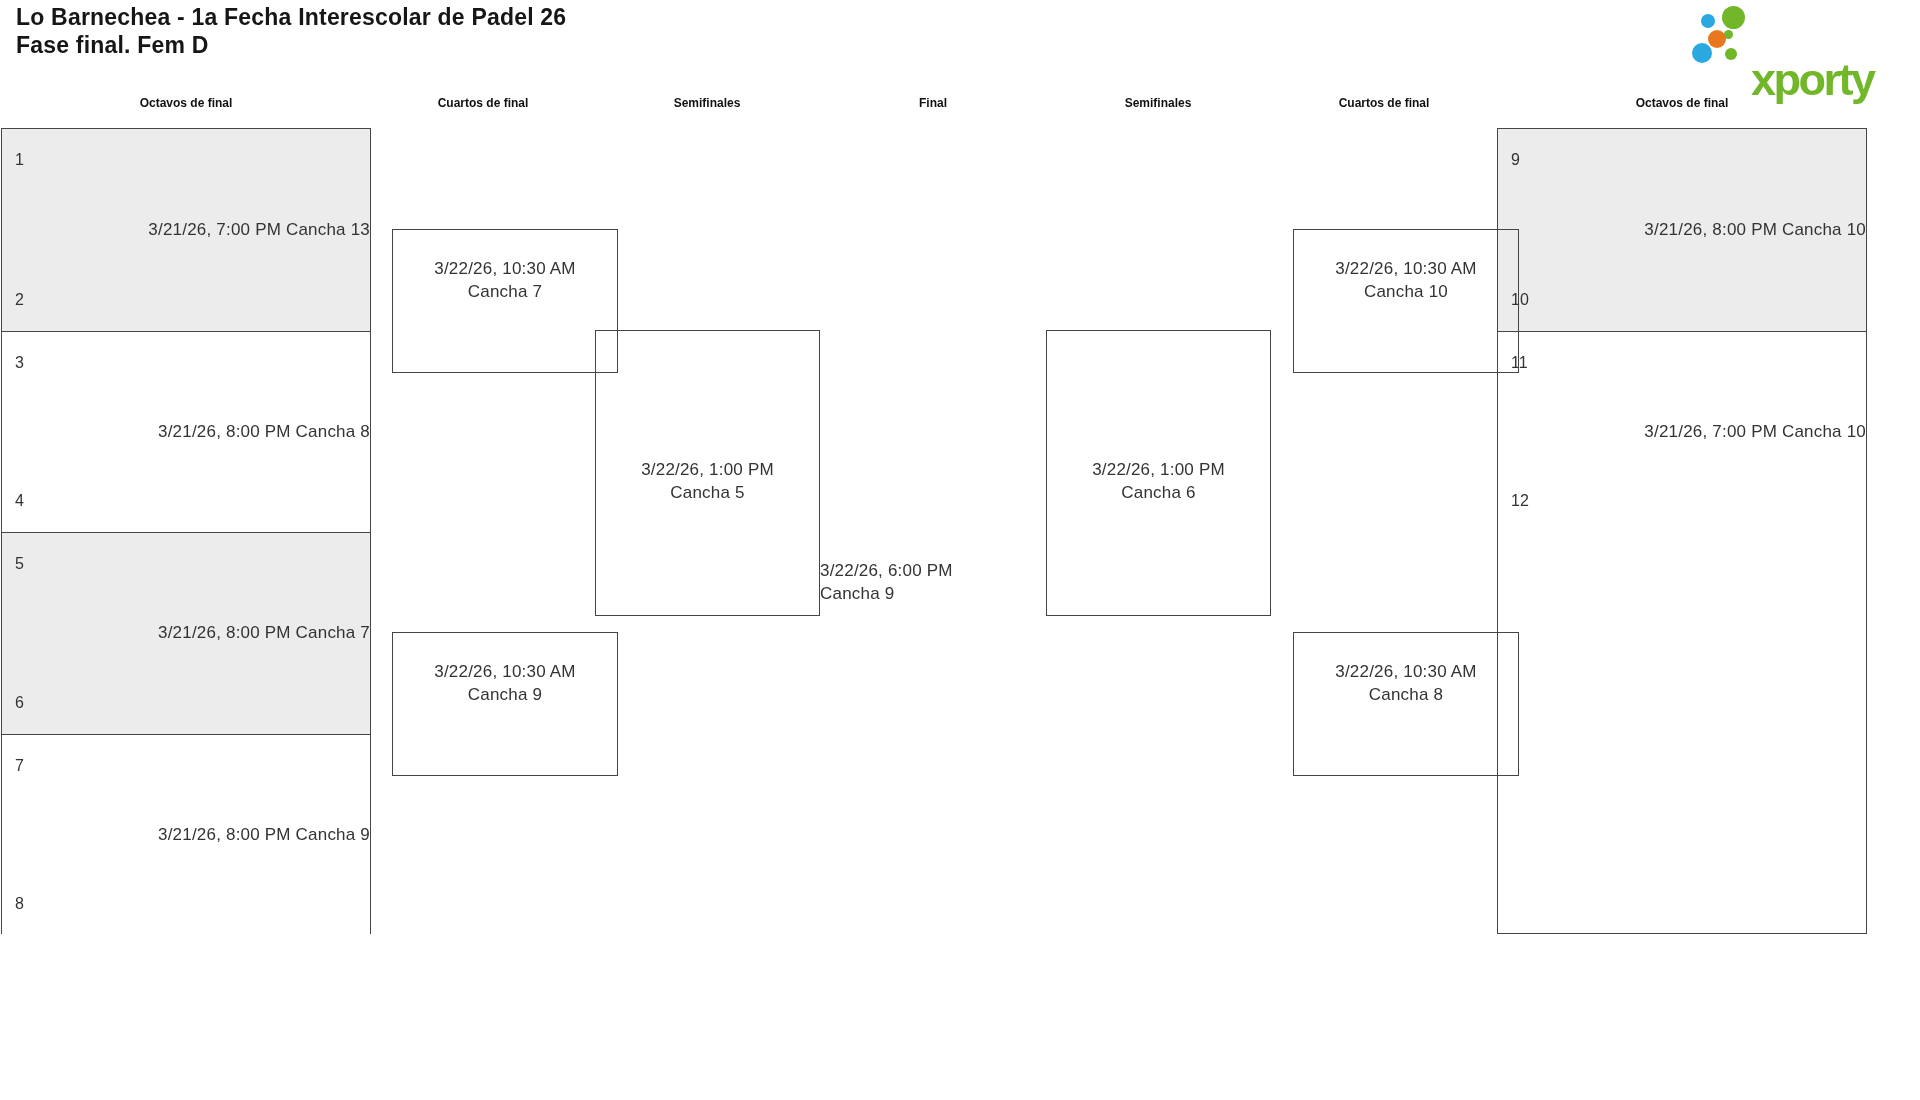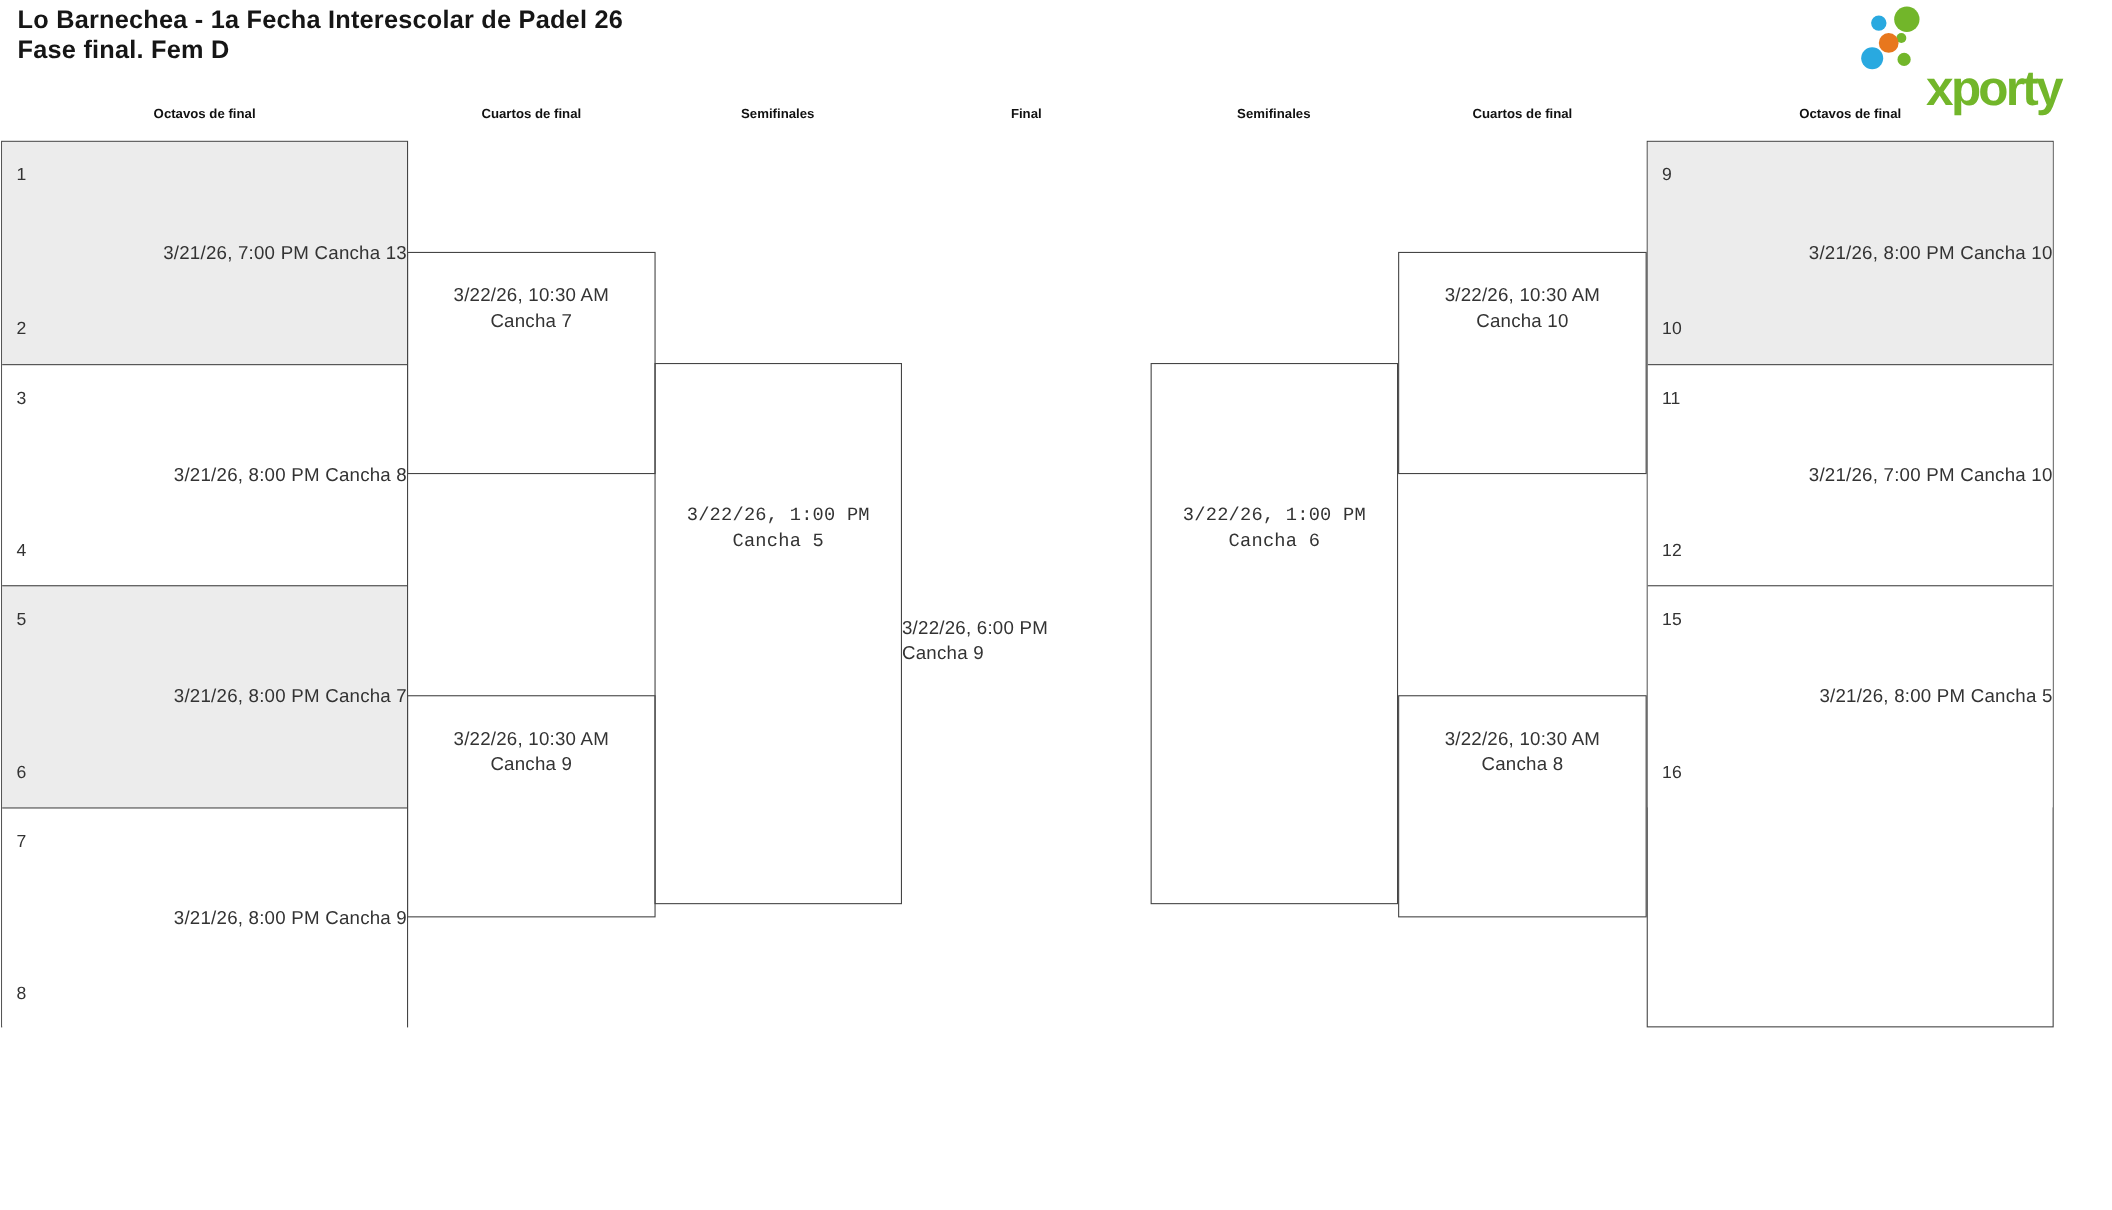--- a/index.html
+++ b/index.html
@@ -51,26 +51,26 @@
   .r16row + .r16row{border-top:1px solid var(--border);}
   .r16row.shaded{background:var(--shaded-row);}
   .seed{position:absolute;left:13px;font-size:16px;color:var(--text);}
   .seed.top{top:22px;}
   .seed.bottom{bottom:22px;}
   .r16sched{
     position:absolute;left:0;right:0;top:50%;transform:translateY(-50%);
     text-align:right;font-size:17px;color:var(--text);letter-spacing:.2px;white-space:nowrap;
   }
   .matchbox{position:absolute;border:1px solid var(--border);background:transparent;}
-  .qf{width:226px;height:202px;}
+  .qf{width:226px;height:144px;margin-left:22px;}
   .qf.l{left:370px;}
   .qf.r{left:1271px;}
   .qf.top{top:229px;}
   .qf.bot{top:632px;}
-  .sf{width:225px;height:492px;top:330px;font-family:Liberation Mono, monospace;}
+  .sf{width:225px;height:286px;top:330px;}
   .sf.l{left:595px;}
   .sf.r{left:1046px;}
   .match-label{
     position:absolute;left:0;right:0;text-align:center;
     font-size:17px;line-height:23px;color:var(--text);letter-spacing:.2px;white-space:nowrap;
   }
   .qf .match-label{top:27px;}
   .sf .match-label{top:127px;}
   .final-label{
     position:absolute;left:820px;width:226px;top:559px;text-align:left;
@@ -132,25 +132,20 @@
     <div class="r16row shaded">
       <span class="seed top">9</span>
       <span class="seed bottom">10</span>
       <span class="r16sched">3/21/26, 8:00 PM Cancha 10</span>
     </div>
     <div class="r16row">
       <span class="seed top">11</span>
       <span class="seed bottom">12</span>
       <span class="r16sched">3/21/26, 7:00 PM Cancha 10</span>
     </div>
-    <div class="r16row">
-      <span class="seed top">15</span>
-      <span class="seed bottom">16</span>
-      <span class="r16sched">3/21/26, 8:00 PM Cancha 5</span>
-    </div>
   </div>
 
   <div class="matchbox qf l top">
     <div class="match-label">
       <div>3/22/26, 10:30 AM</div>
       <div>Cancha 7</div>
     </div>
   </div>
   <div class="matchbox qf l bot">
     <div class="match-label">

